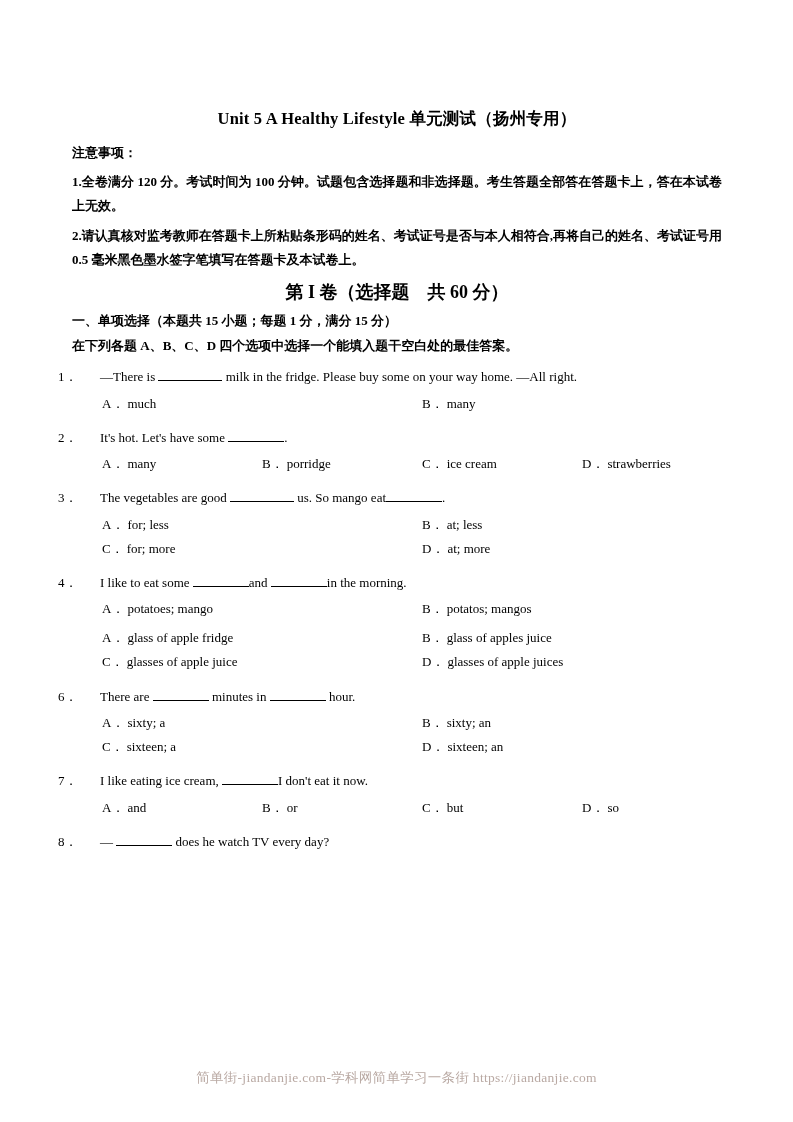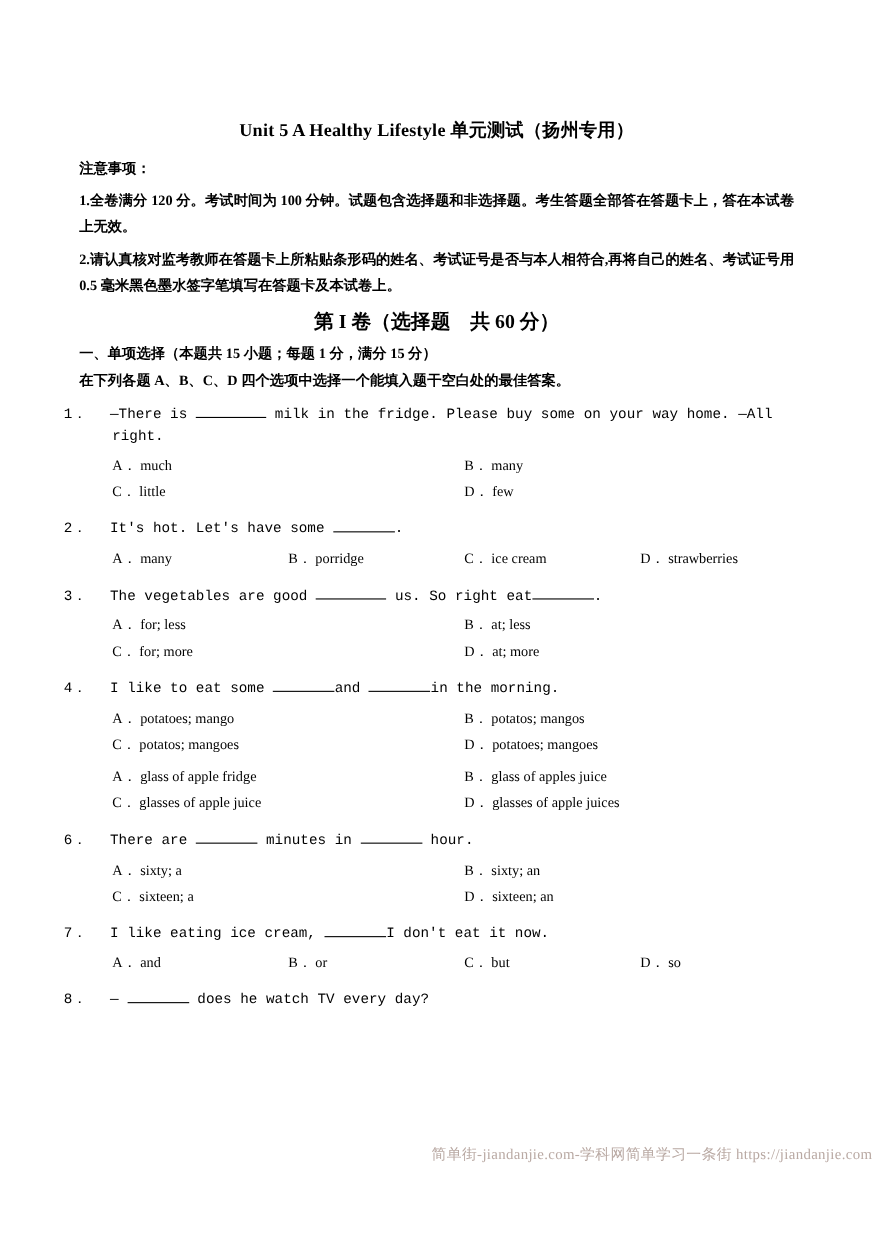--- a/index.html
+++ b/index.html
@@ -61,21 +61,20 @@
   }
   .instr {
     font-weight: bold;
     font-size: 13px;
     margin: 0 0 10px 0;
   }
   .q {
     font-size: 13px;
     margin: 12px 0 5px 0;
     line-height: 1.5;
-    font-family: Liberation Mono, monospace;
   }
   .q-stem {
     display: block;
     padding-left: 22px;
     text-indent: -22px;
     margin-left: 8px;
   }
   .q-num {
     display: inline-block;
     min-width: 20px;
@@ -104,23 +103,23 @@
   .blank {
     display: inline-block;
     border-bottom: 1px solid #000;
     vertical-align: baseline;
   }
   .b-md { width: 56px; }
   .b-lg { width: 64px; }
   .footer {
     position: absolute;
     left: 0;
-    top: 1041px;
+    top: 1069px;
     width: 793px;
-    text-align: right;
+    text-align: center;
     font-size: 13.5px;
     color: #b9a9a3;
     font-family: "Liberation Serif", serif;
     letter-spacing: 0.3px;
   }
 </style>
 </head>
 <body>
 
 <div class="page">
@@ -141,43 +140,39 @@
     <div class="q">
       <span class="q-stem">
         <span class="q-num">1．</span><span>—There is </span><span class="blank b-lg"></span><span> milk in the fridge. Please buy some on your way home. —All right.</span>
       </span>
     </div>
     <div class="opts two">
       <div class="opts-row">
         <span class="opt"><span class="lbl">A．</span><span>much</span></span>
         <span class="opt"><span class="lbl">B．</span><span>many</span></span>
       </div>
-      <div class="opts-row">
-        <span class="opt"><span class="lbl">C．</span><span>little</span></span>
-        <span class="opt"><span class="lbl">D．</span><span>few</span></span>
-      </div>
     </div>
 
     <div class="q">
       <span class="q-stem">
         <span class="q-num">2．</span><span>It's hot. Let's have some </span><span class="blank b-md"></span><span>.</span>
       </span>
     </div>
     <div class="opts four">
       <div class="opts-row">
         <span class="opt"><span class="lbl">A．</span><span>many</span></span>
         <span class="opt"><span class="lbl">B．</span><span>porridge</span></span>
         <span class="opt"><span class="lbl">C．</span><span>ice cream</span></span>
         <span class="opt"><span class="lbl">D．</span><span>strawberries</span></span>
       </div>
     </div>
 
     <div class="q">
       <span class="q-stem">
-        <span class="q-num">3．</span><span>The vegetables are good </span><span class="blank b-lg"></span><span> us. So right eat</span><span class="blank b-md"></span><span>.</span>
+        <span class="q-num">3．</span><span>The vegetables are good </span><span class="blank b-lg"></span><span> us. So mango eat</span><span class="blank b-md"></span><span>.</span>
       </span>
     </div>
     <div class="opts two">
       <div class="opts-row">
         <span class="opt"><span class="lbl">A．</span><span>for; less</span></span>
         <span class="opt"><span class="lbl">B．</span><span>at; less</span></span>
       </div>
       <div class="opts-row">
         <span class="opt"><span class="lbl">C．</span><span>for; more</span></span>
         <span class="opt"><span class="lbl">D．</span><span>at; more</span></span>
@@ -186,24 +181,20 @@
 
     <div class="q">
       <span class="q-stem">
         <span class="q-num">4．</span><span>I like to eat some </span><span class="blank b-md"></span><span>and </span><span class="blank b-md"></span><span>in the morning.</span>
       </span>
     </div>
     <div class="opts two">
       <div class="opts-row">
         <span class="opt"><span class="lbl">A．</span><span>potatoes; mango</span></span>
         <span class="opt"><span class="lbl">B．</span><span>potatos; mangos</span></span>
-      </div>
-      <div class="opts-row">
-        <span class="opt"><span class="lbl">C．</span><span>potatos; mangoes</span></span>
-        <span class="opt"><span class="lbl">D．</span><span>potatoes; mangoes</span></span>
       </div>
     </div>
 
     <div class="opts two">
       <div class="opts-row">
         <span class="opt"><span class="lbl">A．</span><span>glass of apple fridge</span></span>
         <span class="opt"><span class="lbl">B．</span><span>glass of apples juice</span></span>
       </div>
       <div class="opts-row">
         <span class="opt"><span class="lbl">C．</span><span>glasses of apple juice</span></span>

